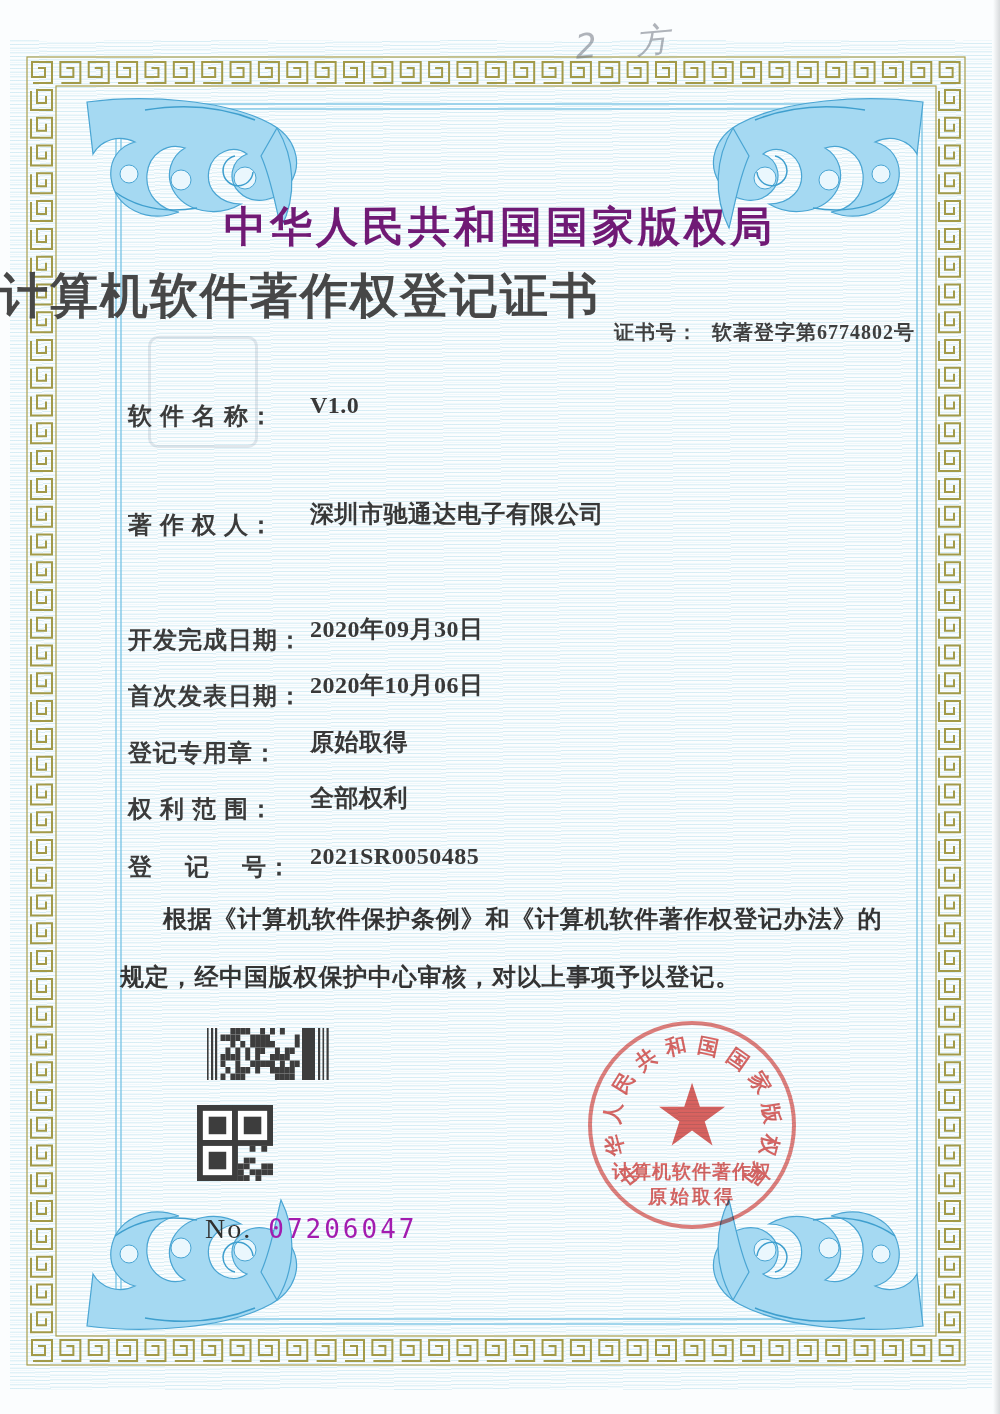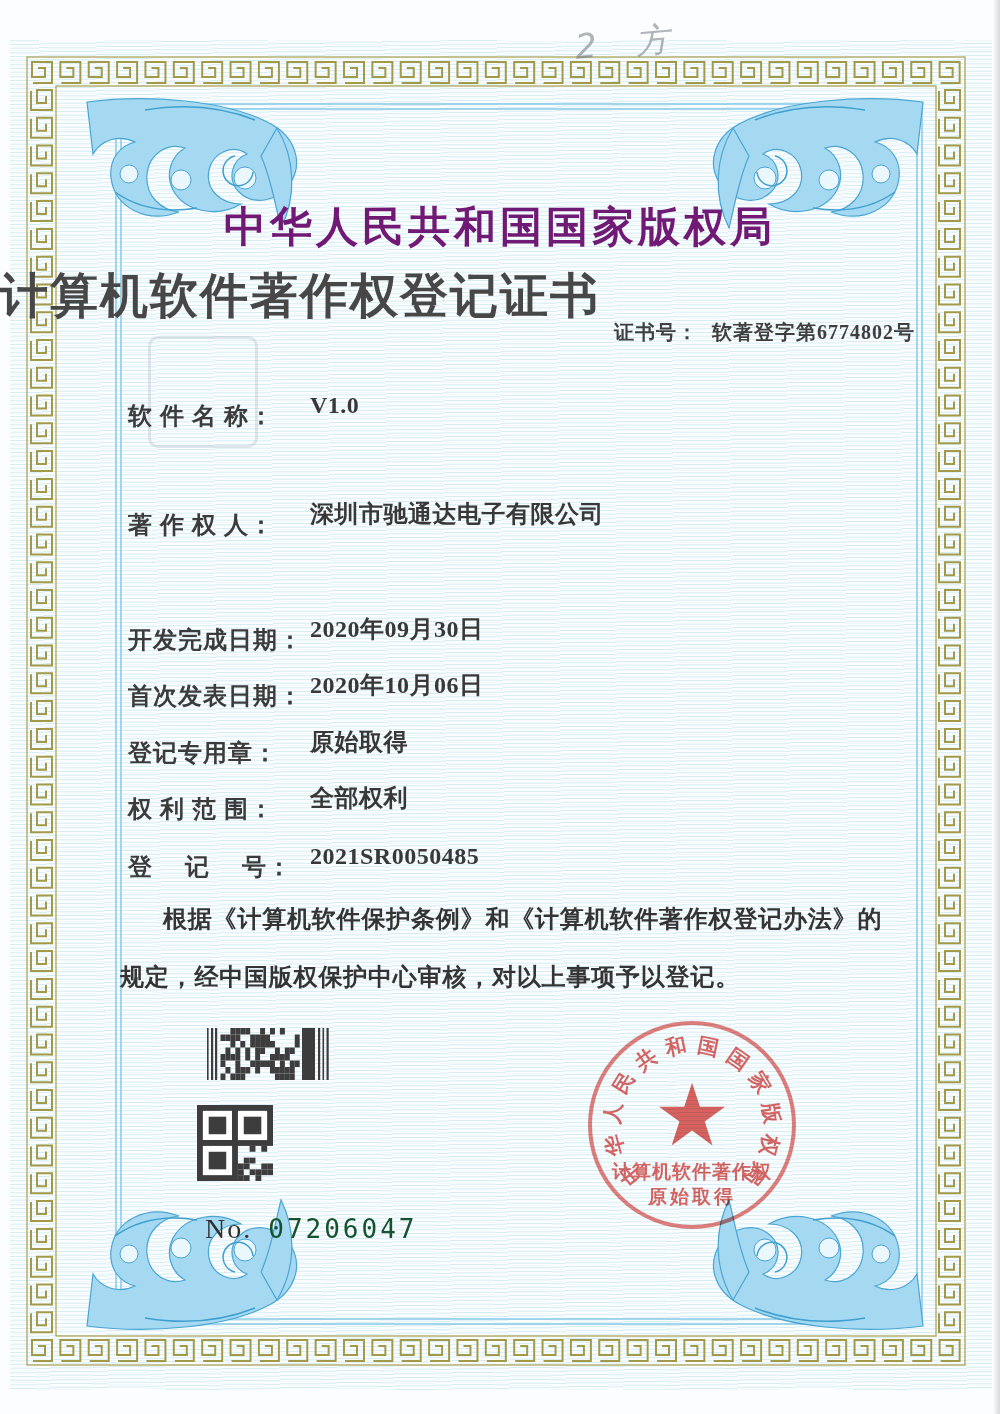--- a/index.html
+++ b/index.html
@@ -60,21 +60,21 @@
   .stmt{
     position:absolute;font-size:24px;font-weight:bold;color:#343434;letter-spacing:.8px;white-space:nowrap;
   }
   .stmt1{left:163px;top:903px;}
   .stmt2{left:120px;top:961px;}
   .barcode{position:absolute;left:207px;top:1028px;}
   .qrcode{position:absolute;left:197px;top:1105px;}
   .serial{position:absolute;left:162px;top:1213px;}
   .serial-label{font-size:28px;color:#30302f;letter-spacing:2px;margin-left:43px;}
   .serial-num{
-    margin-left:16px;font-size:26px;color:#14532d;letter-spacing:3px;
+    margin-left:16px;font-size:26px;color:#a21caf;letter-spacing:3px;
     font-family:"DejaVu Sans Mono",monospace;
   }
   .seal{
     position:absolute;left:588px;top:1021px;width:200px;height:200px;
     border:4px solid rgba(223,97,93,.85);border-radius:50%;
     mix-blend-mode:multiply;opacity:.95;z-index:5;
   }
   .seal-ring span{
     position:absolute;left:50%;top:50%;width:24px;height:24px;margin:-12px 0 0 -12px;
     font-size:21px;font-weight:bold;color:#dd5f5c;text-align:center;line-height:24px;

